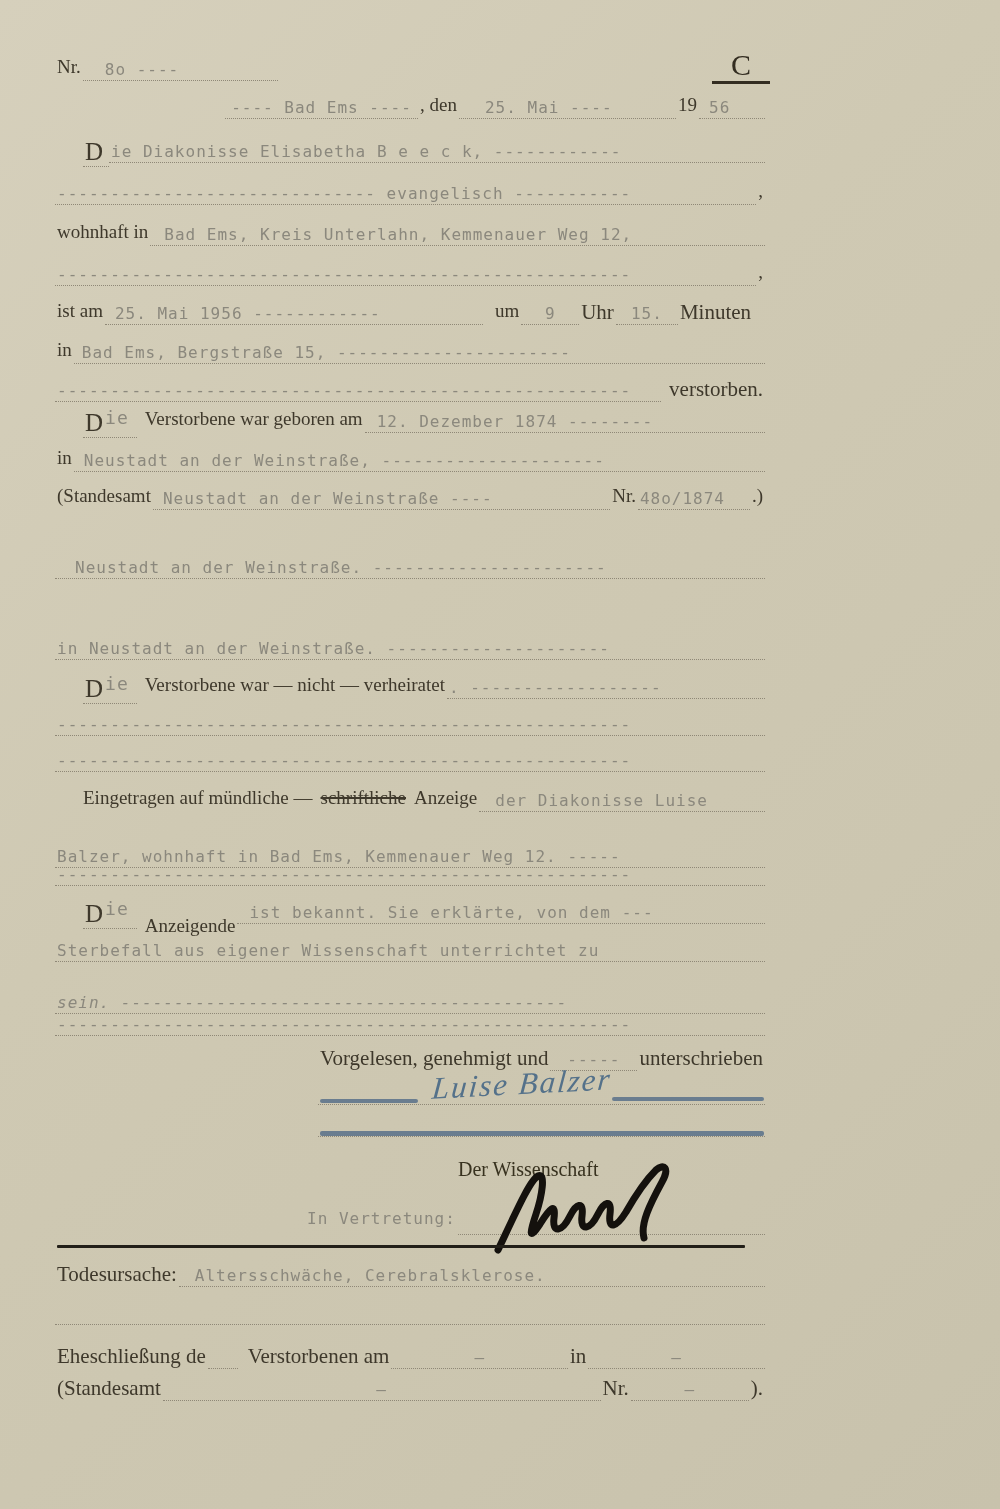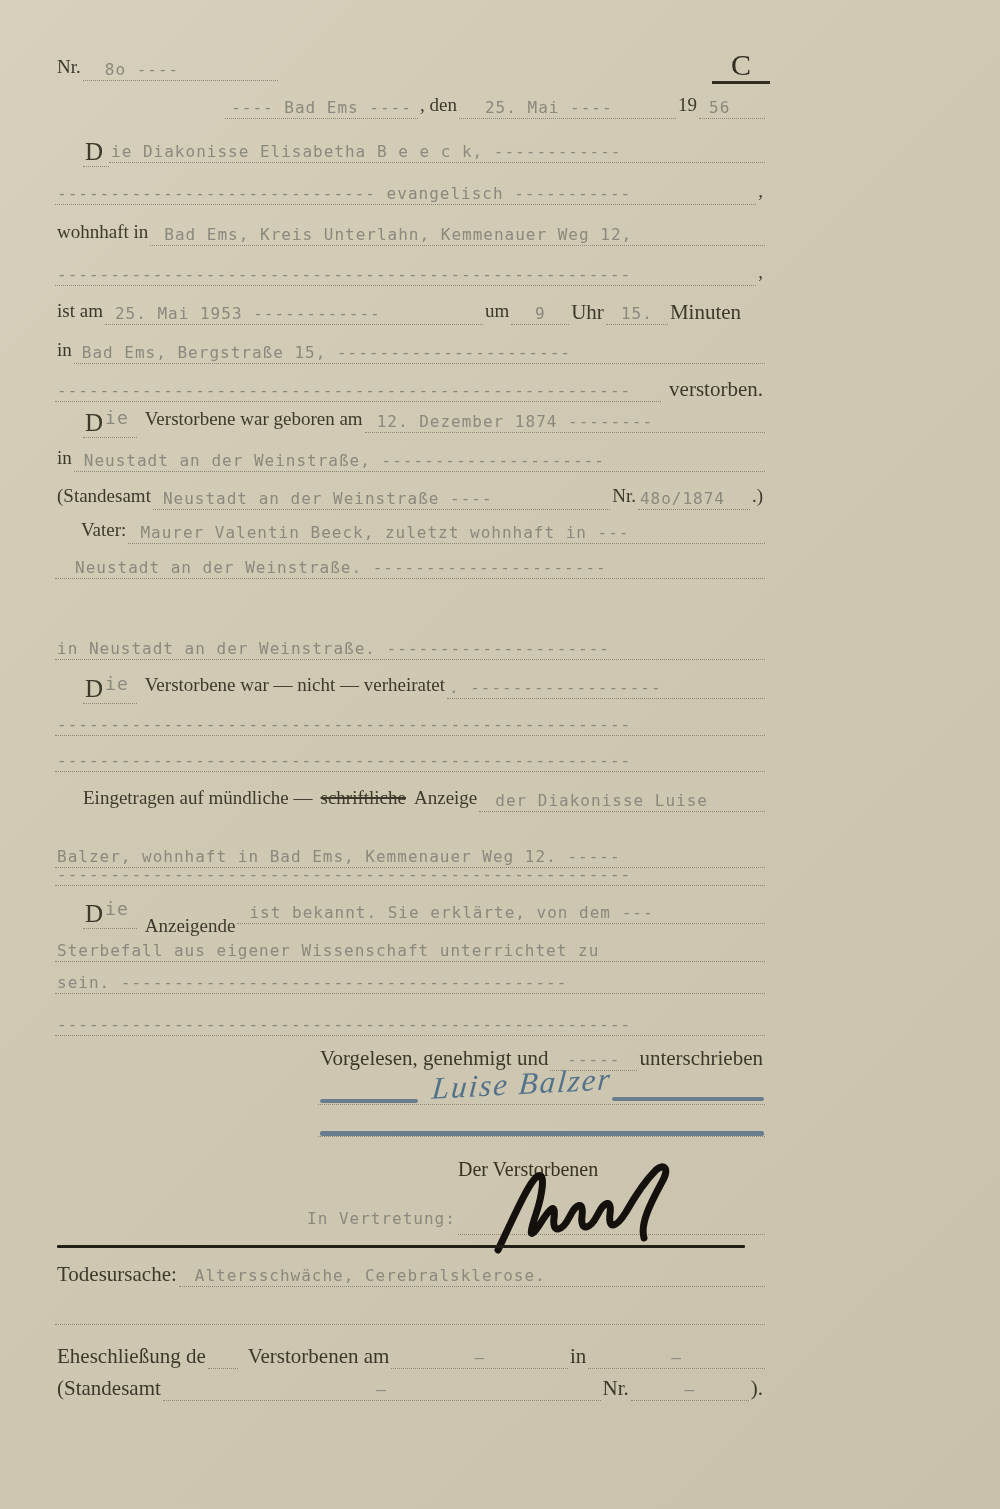--- a/index.html
+++ b/index.html
@@ -82,23 +82,23 @@
   <div class="row" style="top:261px;">
     <span class="fill">
       <span class="t">------------------------------------------------------</span>
     </span>
     <span class="p">,</span>
   </div>
 
   <div class="row" style="top:300px;">
     <span class="p">ist am</span>
     <span class="fill" style="padding-left:8px;max-width:370px;">
-      <span class="t">25. Mai 1953 ------------</span>
-    </span>
-    <span class="p" style="">um</span>
+      <span class="t">25. Mai 1956 ------------</span>
+    </span>
+    <span class="p" style="margin-left:10px;">um</span>
     <span class="seg center" style="width:58px;">
       <span class="t">9</span>
     </span>
     <span class="p big">Uhr</span>
     <span class="seg center" style="width:62px;">
       <span class="t">15.</span>
     </span>
     <span class="p big">Minuten</span>
   </div>
 
@@ -136,26 +136,20 @@
     <span class="fill" style="padding-left:8px;">
       <span class="t">Neustadt an der Weinstraße ----</span>
     </span>
     <span class="p">Nr.</span>
     <span class="seg" style="width:112px;">
       <span class="t">48o/1874</span>
     </span>
     <span class="p">.)</span>
   </div>
 
-  <div class="row" style="top:519px;">
-    <span class="p" style="margin-left:24px;">Vater:</span>
-    <span class="fill" style="padding-left:10px;">
-      <span class="t">Maurer Valentin Beeck, zuletzt wohnhaft in ---</span>
-    </span>
-  </div>
   <div class="row" style="top:554px;">
     <span class="fill" style="padding-left:18px;">
       <span class="t">Neustadt an der Weinstraße. ----------------------</span>
     </span>
   </div>
 
   <div class="row" style="top:635px;">
     <span class="fill">
       <span class="t">in Neustadt an der Weinstraße. ---------------------</span>
     </span>
@@ -204,21 +198,21 @@
     <span class="p" style="margin-left:6px;margin-top:16px;">Anzeigende</span>
     <span class="fill" style="padding-left:10px;">
       <span class="t">ist bekannt. Sie erklärte, von dem ---</span>
     </span>
   </div>
   <div class="row" style="top:937px;">
     <span class="fill">
       <span class="t">Sterbefall aus eigener Wissenschaft unterrichtet zu</span>
     </span>
   </div>
-  <div class="row" style="top:969px;">
+  <div class="row" style="top:989px;font-style:italic;">
     <span class="fill">
       <span class="t">sein. ------------------------------------------</span>
     </span>
   </div>
   <div class="row" style="top:1011px;">
     <span class="fill">
         <span class="t">------------------------------------------------------</span>
       </span>
   </div>
 
@@ -235,21 +229,21 @@
   </div>
   <div class="inkline" style="left:320px;top:1099px;width:98px;"></div>
   <div class="signame" style="left:432px;top:1066px;">Luise Balzer</div>
   <div class="inkline" style="left:612px;top:1097px;width:152px;"></div>
 
   <div class="row" style="top:1112px;left:318px;width:447px;">
     <span class="fill"></span>
   </div>
   <div class="inkline" style="left:320px;top:1131px;width:444px;height:5px;"></div>
 
-  <div class="printed20" style="left:458px;top:1158px;">Der Verstorbenen</div>
+  <div class="printed20" style="left:458px;top:1158px;">Der Wissenschaft</div>
 
   <div class="row" style="top:1210px;left:305px;width:460px;">
     <span class="t">In Vertretung:</span>
     <span class="fill"></span>
   </div>
   <svg class="scrawl" width="210" height="95" viewBox="0 0 210 95">
     <path d="M6 88 C 24 50, 38 18, 46 14 C 54 10, 50 34, 44 52 C 38 70, 36 80, 48 62
              C 58 46, 64 40, 62 56 C 60 72, 70 70, 78 54 C 84 42, 92 38, 90 54
              C 88 70, 98 68, 106 52 C 112 40, 120 36, 118 52 C 116 68, 124 66, 134 50
              C 142 36, 152 20, 164 8 C 172 1, 178 6, 170 20 C 158 42, 148 62, 152 76" fill="none" stroke="#14110d" stroke-width="7" stroke-linecap="round" stroke-linejoin="round"></path>

